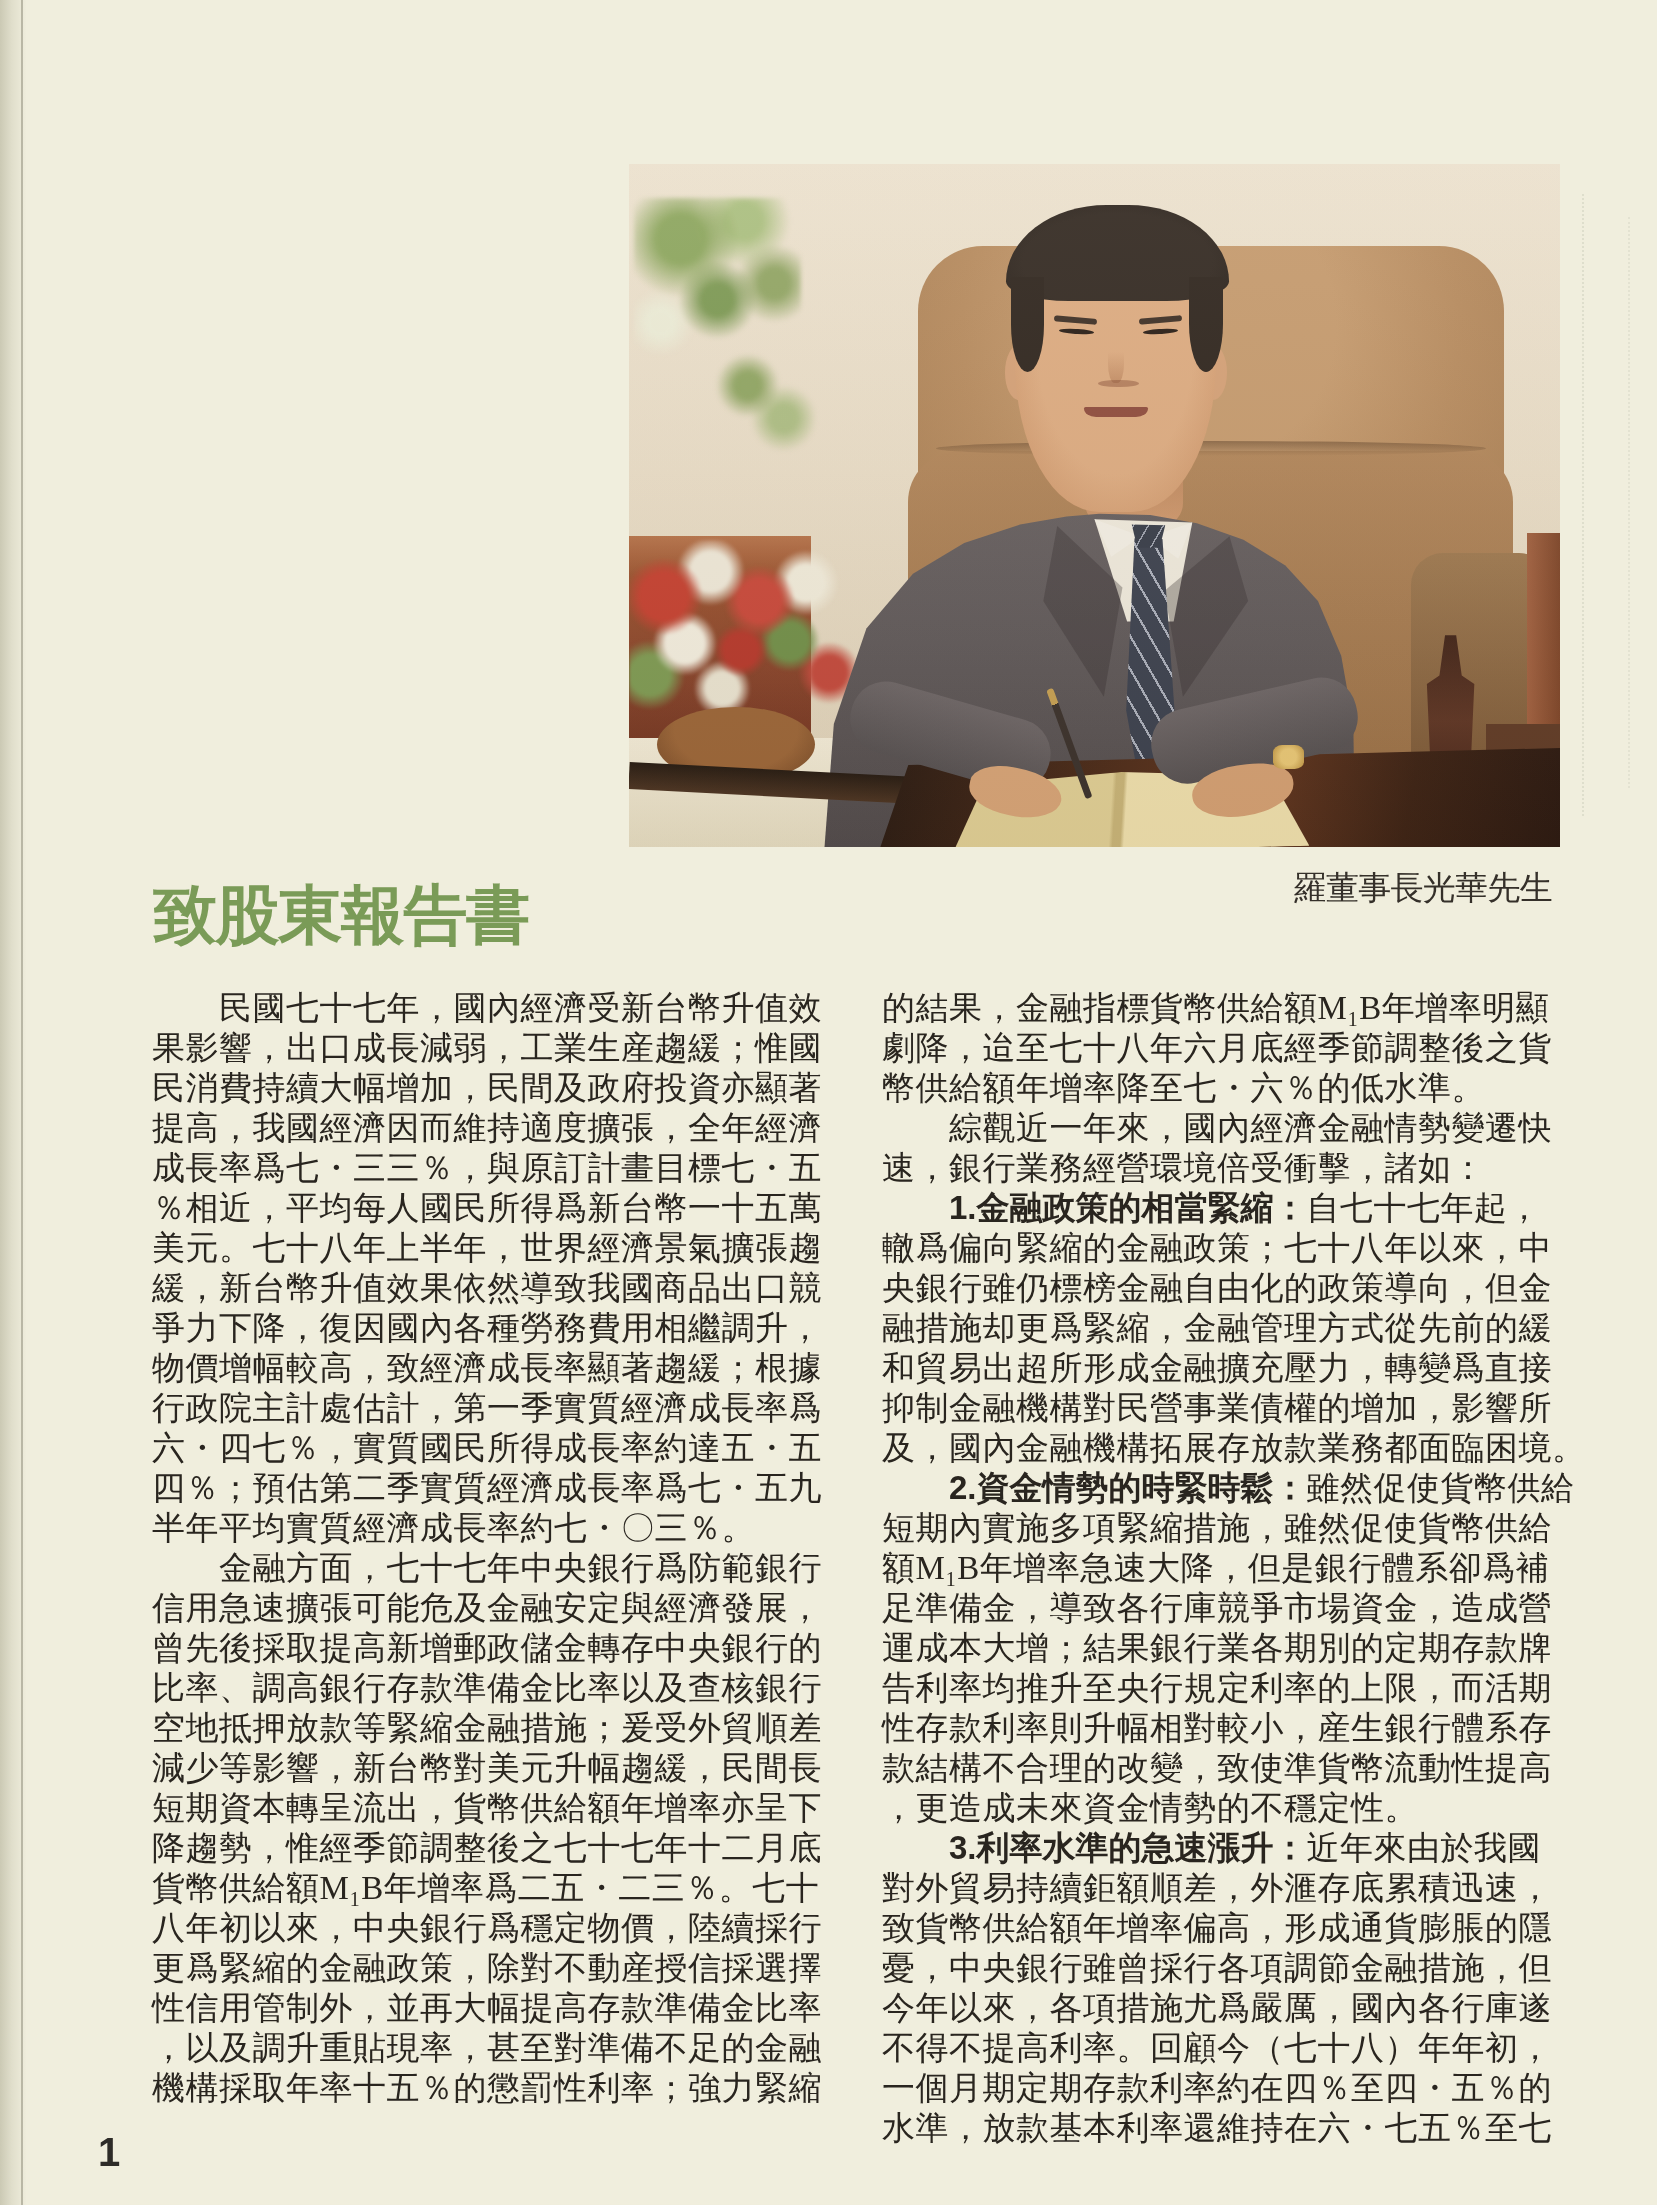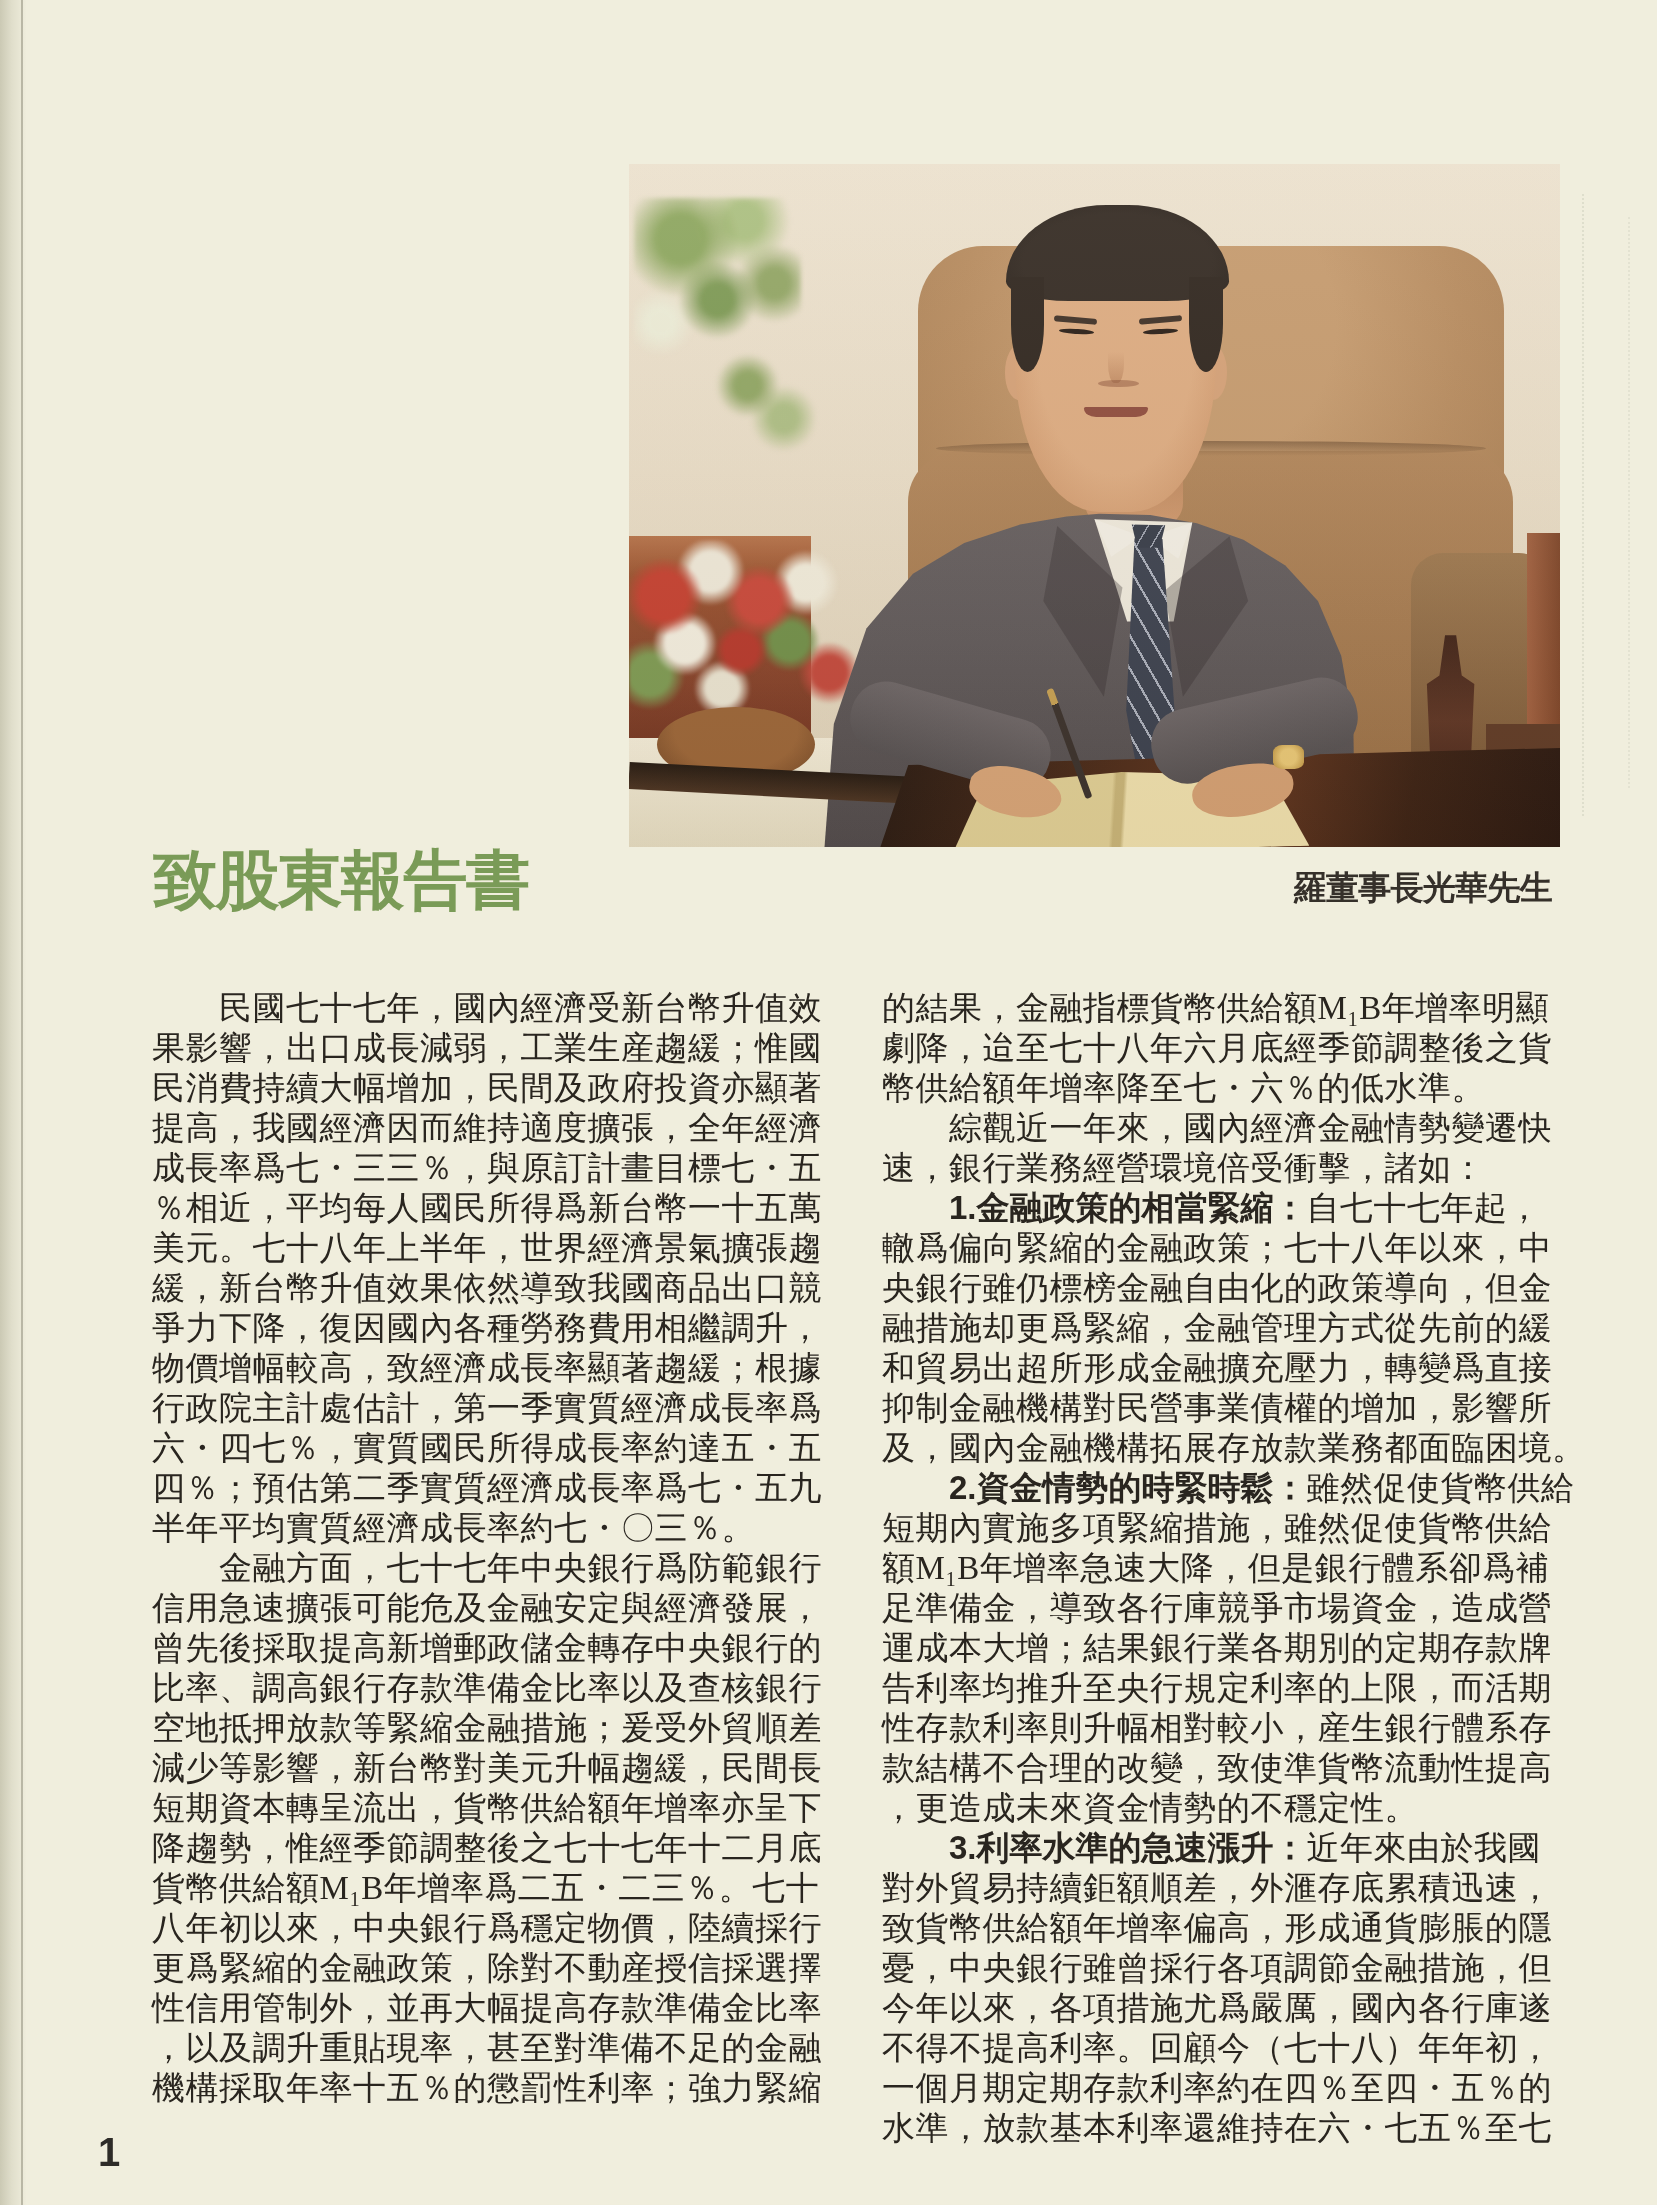--- a/index.html
+++ b/index.html
@@ -16,26 +16,26 @@
   #edge-strip{position:absolute;left:0;top:0;width:26px;height:100%;
     background:linear-gradient(90deg,#cbc9b4 0%,#e0decb 45%,#efeddc 100%);}
   #edge-strip::after{content:"";position:absolute;left:21px;top:0;width:2.2px;height:100%;
     background:rgba(105,103,84,.38);}
   
   .ghost{position:absolute;pointer-events:none;}
   #ghost-1{left:1582px;top:194px;height:622px;border-left:2.9px dotted rgba(95,110,85,.12);}
   #ghost-2{left:1628px;top:217px;height:571px;border-left:2.9px dotted rgba(95,110,85,.09);}
 
   
-  #page-title{position:absolute;left:153px;top:845px;margin:0;
+  #page-title{position:absolute;left:153px;top:880px;margin:0;
     font-family:"Liberation Sans","DejaVu Sans",sans-serif;
     font-weight:bold;font-size:64px;line-height:1.12;letter-spacing:-1.4px;
     color:var(--title-green,#7a9b57);}
   #photo-caption{position:absolute;top:869px;right:106px;
-    font-size:33px;line-height:1.2;letter-spacing:-0.7px;color:#35302a;font-weight:bold;}
+    font-size:33px;line-height:1.2;letter-spacing:-0.7px;color:#35302a;}
   #page-number{position:absolute;left:98px;top:2130px;
     font-family:"Liberation Sans","DejaVu Sans",sans-serif;
     font-size:40px;font-weight:600;color:#2e2c28;}
 
   
   .col{position:absolute;top:941px;width:680px;margin-top:47px;}
   #col-left{left:152px;}
   #col-right{left:882px;}
   .line{height:40px;line-height:40px;font-size:33px;letter-spacing:0.5px;white-space:nowrap;color:#29251f;}
   .line .lead{font-family:"Liberation Sans","DejaVu Sans",sans-serif;font-weight:bold;letter-spacing:0;text-align:right;}

